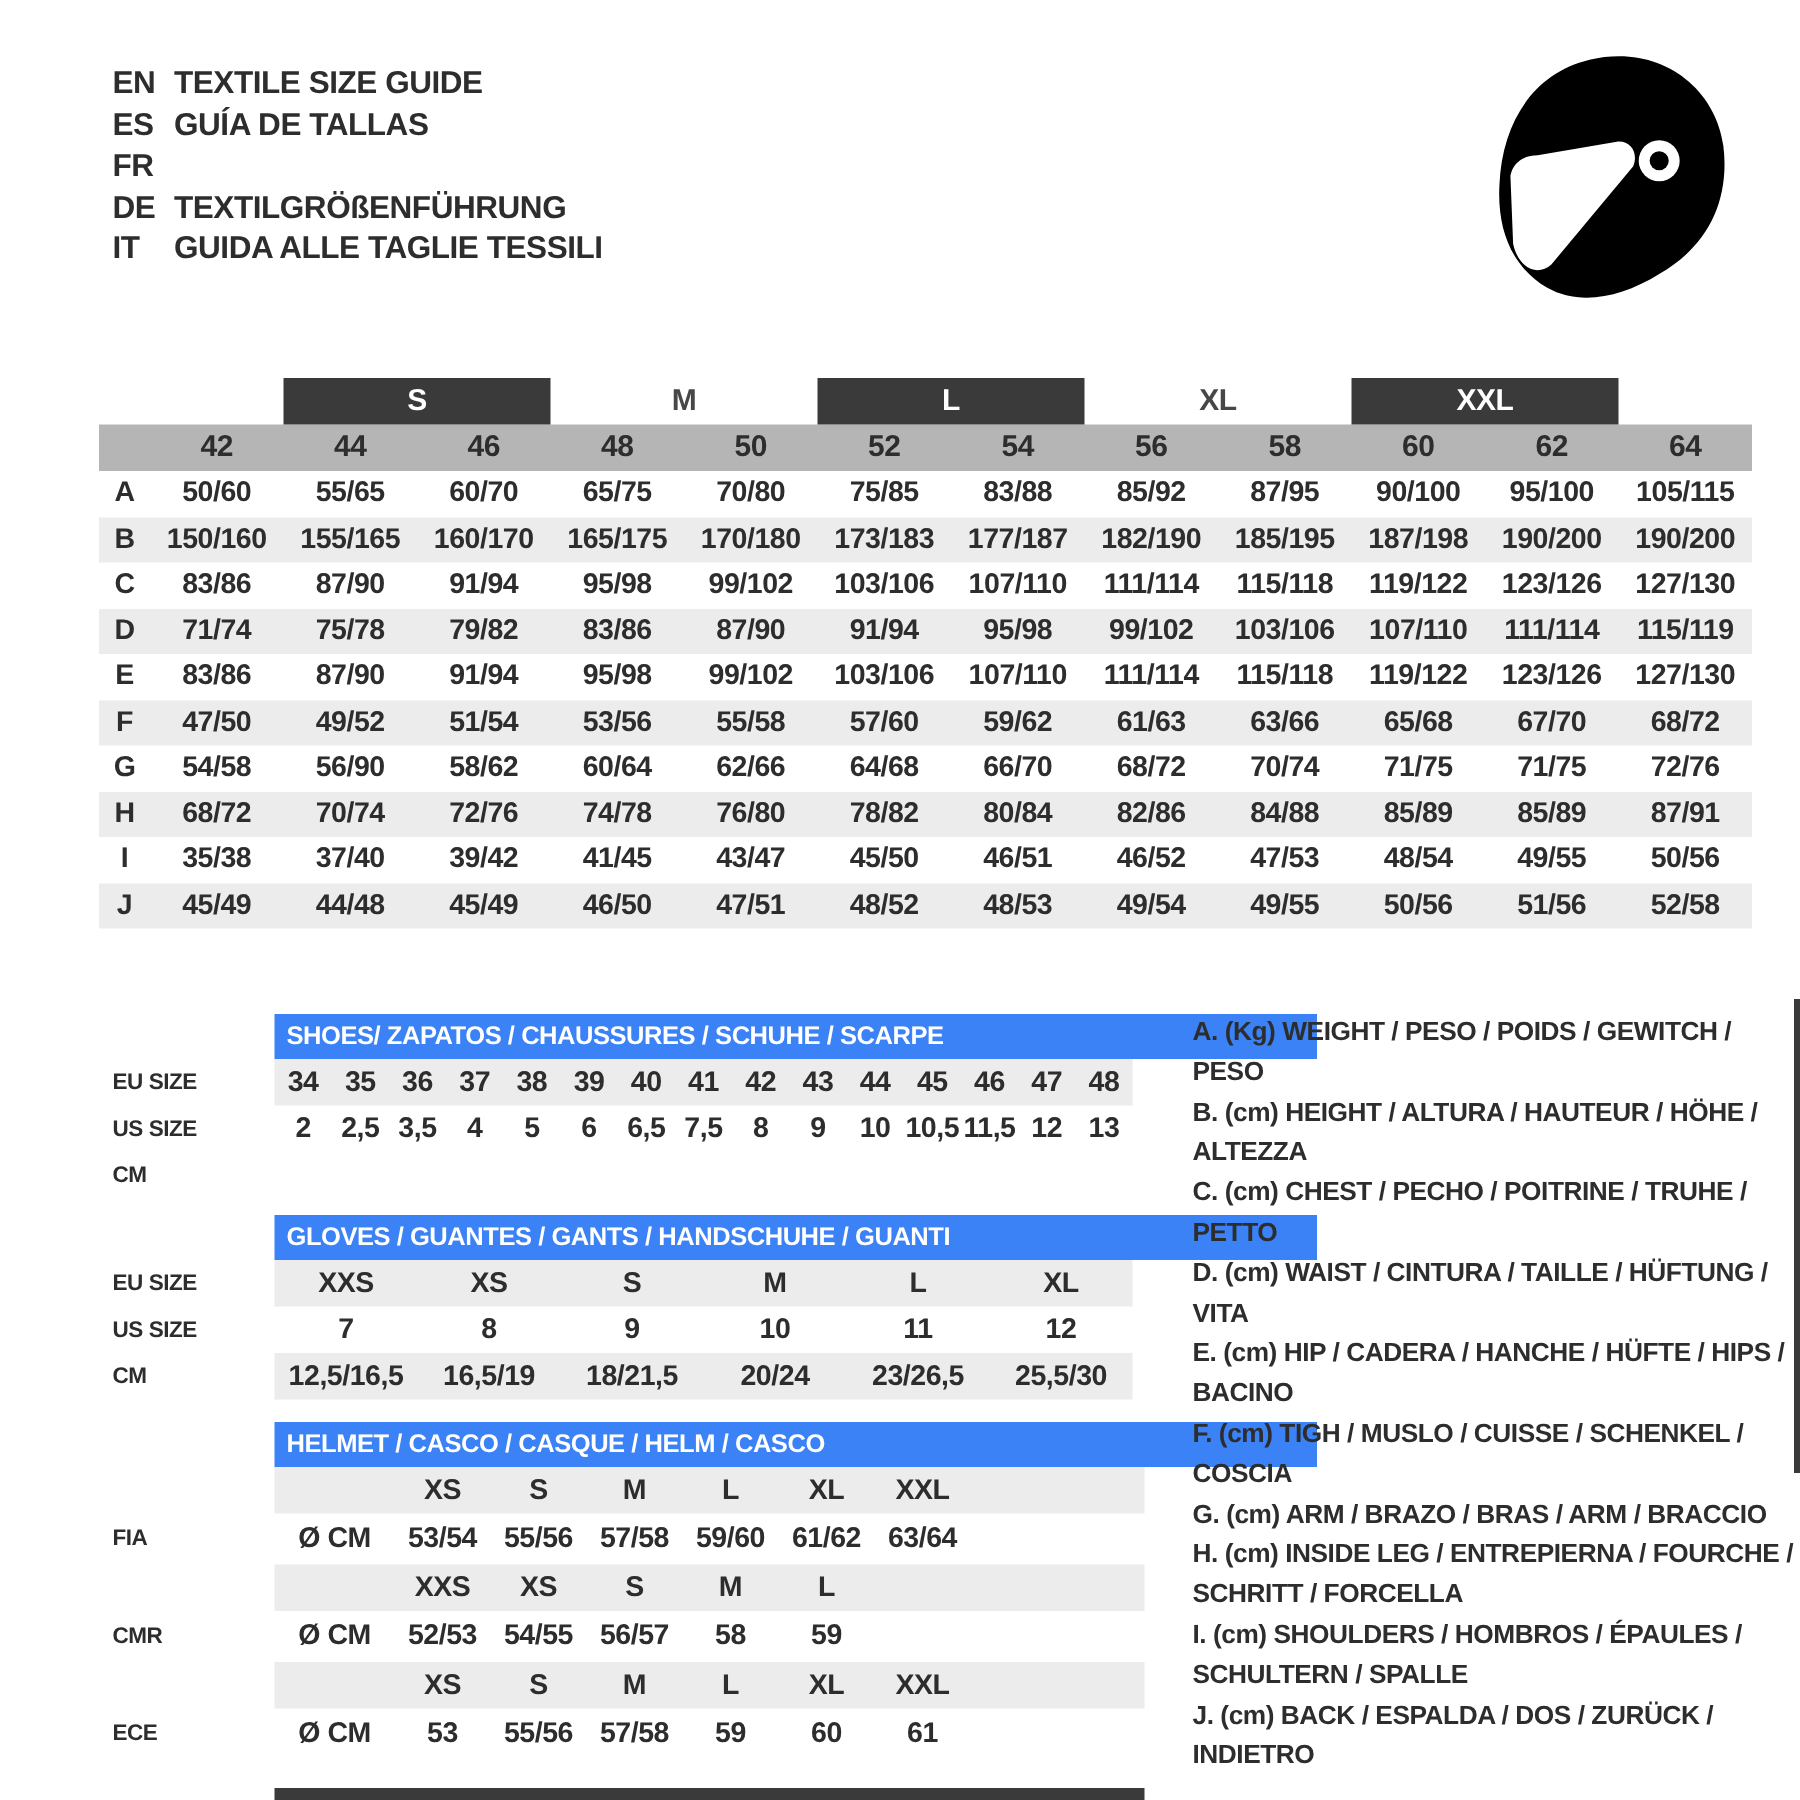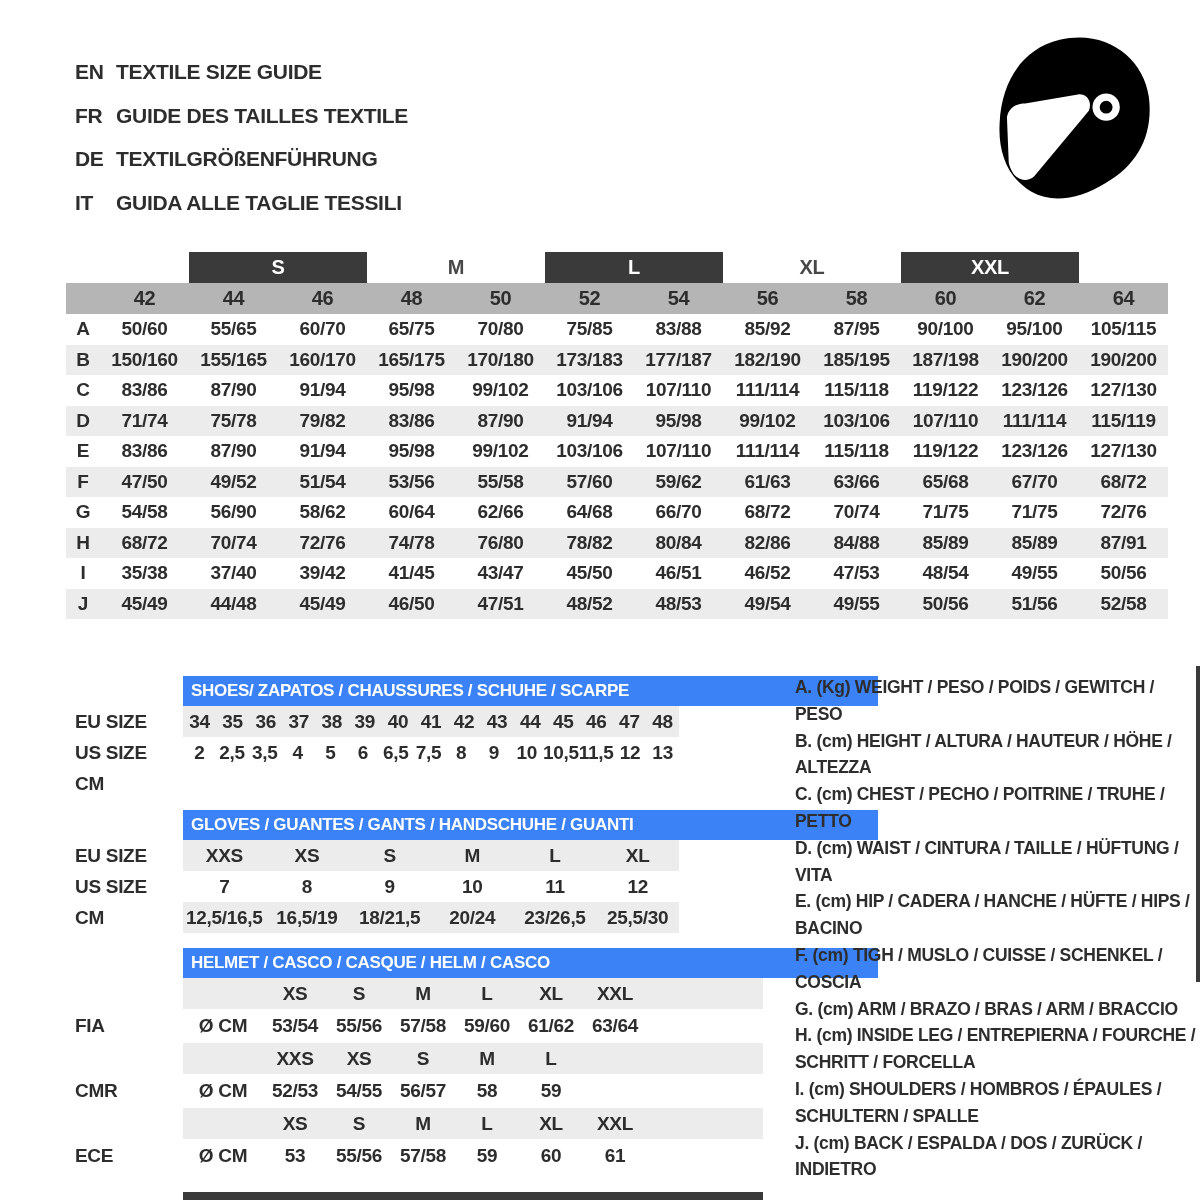--- a/index.html
+++ b/index.html
@@ -3,21 +3,21 @@
 <meta charset="utf-8">
 <style>
   html,body{margin:0;padding:0;}
   body{
     width:1200px;height:1200px;position:relative;background:#ffffff;
     font-family:"Liberation Sans", sans-serif;font-weight:bold;color:#2d2d2d;
     overflow:hidden;letter-spacing:-0.3px;
   }
   
   .langs{position:absolute;left:75px;top:42px;font-size:21px;line-height:27.5px;}
-  .lang-row{display:flex;margin-top:16px;}
+  .lang-row{display:flex;}
   .lang-code{width:41px;}
   
   .helmet-svg{position:absolute;left:973px;top:28px;width:188px;height:182px;}
   
   .main-table{position:absolute;left:66px;top:252px;width:1102px;}
   .grid13{display:grid;grid-template-columns:34px repeat(12,1fr);}
   .group-row{height:31px;}
   .group{text-align:center;line-height:31px;font-size:20px;color:#474747;}
   .group.boxed{background:#3a3a3a;color:#ffffff;}
   .num-row{height:31px;background:#b5b5b5;}
@@ -25,22 +25,22 @@
   .trow{height:30.5px;}
   .trow .cell{line-height:30.5px;font-size:19px;text-align:center;}
   .stripe{background:#ececec;}
   
   .sub{position:absolute;left:66px;width:697px;}
   .shoes{top:676px}.gloves{top:810px}.helmet{top:948px}
   .title-bar{margin-left:117px;width:695px;height:30px;background:#3b82f6;color:#ffffff;
     font-size:17px;line-height:30px;padding-left:8px;box-sizing:border-box;white-space:nowrap;}
   .srow{display:flex;height:31px;line-height:31px;}
   .vrow{height:34px;line-height:34px;}
-  .slabel{width:117px;font-size:19px;padding-left:9px;box-sizing:border-box;}
-  .sgrid{width:496px;display:grid;}
+  .slabel{width:117px;font-size:15px;padding-left:9px;box-sizing:border-box;}
+  .sgrid{width:572px;display:grid;}
   .cols15{grid-template-columns:repeat(15,1fr);}
   .cols6{grid-template-columns:repeat(6,1fr);}
   .shaded{background:#ececec;}
   .scell{text-align:center;font-size:19px;}
   .hgrid{width:580px;display:grid;grid-template-columns:80px repeat(6,64px) 1fr;}
   .hcell{text-align:center;font-size:19px;}
   
   .legend{position:absolute;left:795px;top:674px;width:408px;font-size:17.5px;line-height:26.8px;}
   
   .edge-line{position:absolute;right:0;top:666px;width:4px;height:316px;background:#3a3a3a;}
@@ -50,22 +50,25 @@
 <body>
 
 <div>
 
   <div class="langs" id="langs">
       <div class="lang-row">
         <span class="lang-code">EN</span>
         <span class="lang-name">TEXTILE SIZE GUIDE</span>
       </div>
       <div class="lang-row">
+        <span class="lang-code">ES</span>
+        <span class="lang-name">GUÍA DE TALLAS</span>
+      </div>
+      <div class="lang-row">
         <span class="lang-code">FR</span>
-        <span class="lang-name">GUIDE DES TAILLES TEXTILE</span>
       </div>
       <div class="lang-row">
         <span class="lang-code">DE</span>
         <span class="lang-name">TEXTILGRÖßENFÜHRUNG</span>
       </div>
       <div class="lang-row">
         <span class="lang-code">IT</span>
         <span class="lang-name">GUIDA ALLE TAGLIE TESSILI</span>
       </div>
     </div>

